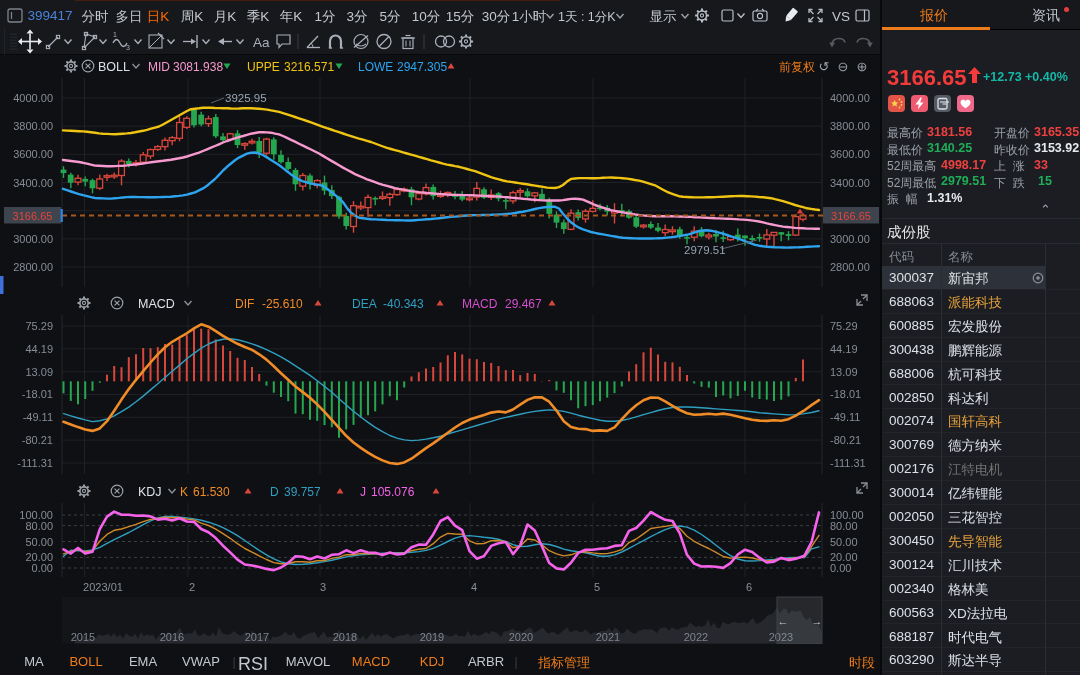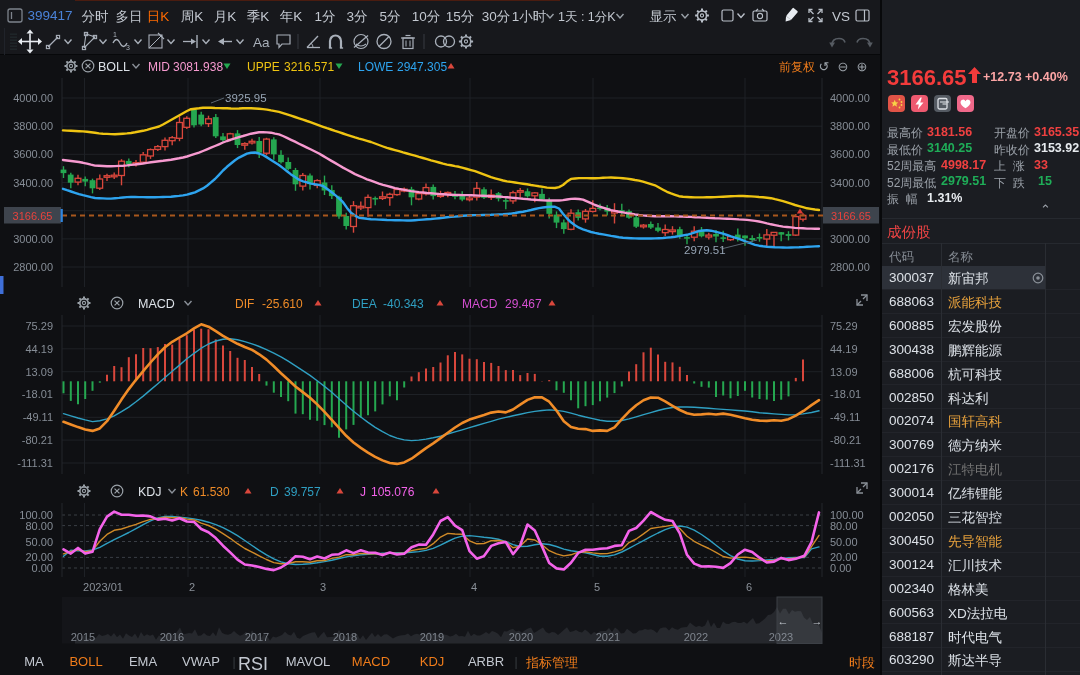--- a/index.html
+++ b/index.html
@@ -690,32 +690,38 @@
   <div id="botbar">
       <div class="ab ctr" style="left:34px;top:6px;color:#c3c8d0;font-size:13px;">MA</div>
       <div class="ab ctr" style="left:86px;top:6px;color:#ef7c1b;font-size:13px;">BOLL</div>
       <div class="ab ctr" style="left:143px;top:6px;color:#c3c8d0;font-size:13px;">EMA</div>
       <div class="ab ctr" style="left:201px;top:6px;color:#c3c8d0;font-size:13px;">VWAP</div>
       <div class="ab ctr" style="left:253px;top:6px;color:#c3c8d0;font-size:18px;">RSI</div>
       <div class="ab ctr" style="left:308px;top:6px;color:#c3c8d0;font-size:13px;">MAVOL</div>
       <div class="ab ctr" style="left:371px;top:6px;color:#ef7c1b;font-size:13px;">MACD</div>
       <div class="ab ctr" style="left:432px;top:6px;color:#ef7c1b;font-size:13px;">KDJ</div>
       <div class="ab ctr" style="left:486px;top:6px;color:#c3c8d0;font-size:13px;">ARBR</div>
-      <div class="ab ctr" style="left:552px;top:6px;color:#ef7c1b;font-size:13px;">指标管理</div>
+      <div class="ab ctr" style="left:564px;top:6px;color:#ef7c1b;font-size:13px;">指标管理</div>
       <div class="ab ctr" style="left:862px;top:6px;color:#ef7c1b;font-size:13px;">时段</div>
       <div class="ab ctr" style="left:234px;top:7px;color:#3a3d42;font-size:12px;">|</div>
       <div class="ab ctr" style="left:516px;top:7px;color:#3a3d42;font-size:12px;">|</div>
     </div>
   <div style="position:absolute;left:880px;top:0;width:2px;height:675px;background:#08090b;"></div>
   <div id="rpanel">
+    <div id="rphead">
+      <div class="ab ctr" style="left:52px;top:7px;font-size:14px;color:#ef7c1b;">报价</div>
+      <div style="position:absolute;left:0;top:27px;width:108px;height:2.5px;background:#ef7c1b;"></div>
+      <div class="ab ctr" style="left:164px;top:7px;font-size:14px;color:#c3c8d0;">资讯</div>
+      <div style="position:absolute;left:182px;top:7px;width:5px;height:5px;border-radius:50%;background:#e83c3c;"></div>
+    </div>
     <div class="ab" style="left:5px;top:65px;font-size:22px;font-weight:bold;color:#f43b3b;">3166.65</div>
     <svg width="14" height="18" style="position:absolute;left:86px;top:67px">
         <polygon points="6.5,0 13,7 9,7 9,16 4,16 4,7 0,7" fill="#f43b3b"></polygon>
       </svg>
-    <div class="ab" style="left:101px;top:70px;font-size:12.5px;font-weight:bold;color:#fca5a5;white-space:nowrap;">+12.73 +0.40%</div>
+    <div class="ab" style="left:101px;top:70px;font-size:12.5px;font-weight:bold;color:#14b8a6;white-space:nowrap;">+12.73 +0.40%</div>
     <svg width="100" height="19" style="position:absolute;left:6px;top:95px">
       <rect x="0" y="0" width="17" height="17" rx="4" fill="#e15447"></rect>
       <path d="M5 4 l1.2 2.6 2.8 0.3 -2.1 1.9 0.6 2.8 -2.5 -1.5 -2.5 1.5 0.6 -2.8 -2.1 -1.9 2.8 -0.3 z" fill="#f8d347" transform="translate(2.2,1.2) scale(0.9)"></path>
       <circle cx="11.5" cy="4.5" r="0.9" fill="#f8d347"></circle>
         <circle cx="13.5" cy="7" r="0.9" fill="#f8d347"></circle>
         <circle cx="13.5" cy="10" r="0.9" fill="#f8d347"></circle>
         <circle cx="11.5" cy="12.5" r="0.9" fill="#f8d347"></circle>
       <rect x="23" y="0" width="17" height="17" rx="4" fill="#ee5a70"></rect>
       <polygon points="32.5,2.5 27.5,9.5 30.8,9.5 29.8,14.5 35.5,7.5 32.2,7.5 33.8,2.5" fill="#fff"></polygon>
       <rect x="46" y="0" width="17" height="17" rx="4" fill="#555b63"></rect>
@@ -738,21 +744,21 @@
       <div class="ab statlab" style="left:112px;top:158.2px;">上&nbsp;&nbsp;涨</div>
       <div class="ab statval" style="left:152px;top:157.7px;color:#ef4040;">33</div>
       <div class="ab statlab" style="left:5px;top:174.8px;">52周最低</div>
       <div class="ab statval" style="left:59px;top:174.3px;color:#1fad58;">2979.51</div>
       <div class="ab statlab" style="left:112px;top:174.8px;">下&nbsp;&nbsp;跌</div>
       <div class="ab statval" style="left:156px;top:174.3px;color:#1fad58;">15</div>
       <div class="ab statlab" style="left:5px;top:191.4px;">振&nbsp;&nbsp;幅</div>
       <div class="ab statval" style="left:45px;top:190.9px;color:#e6eaee;">1.31%</div>
     <div class="ab" style="left:158px;top:202px;color:#9aa0a8;font-size:13px;">⌃</div>
     <div style="position:absolute;left:0;top:218px;width:198px;height:1px;background:#26292f;"></div>
-    <div class="ab" style="left:5px;top:223px;font-size:14.5px;color:#ef4444;">成份股</div>
+    <div class="ab" style="left:5px;top:223px;font-size:14.5px;color:#e5e5e5;">成份股</div>
     <div style="position:absolute;left:0;top:243px;width:198px;height:1px;background:#26292f;"></div>
     <div class="ab" style="left:7px;top:249px;font-size:12.5px;color:#858b93;">代码</div>
     <div class="ab" style="left:66px;top:249px;font-size:12.5px;color:#858b93;">名称</div>
     <div style="position:absolute;left:0;top:243px;width:198px;height:432px;overflow:hidden;">
       <div style="position:relative;top:-243px;">
           <div class="srow" style="top:266.0px;">
             <div style="position:absolute;left:0;top:0;width:163px;height:100%;background:#2d3139;"></div>
             <span class="scode">300037</span>
             <span class="sname" style="color:#dce1e7">新宙邦</span>
             <svg width="14" height="14" style="position:absolute;left:149px;top:5px">

